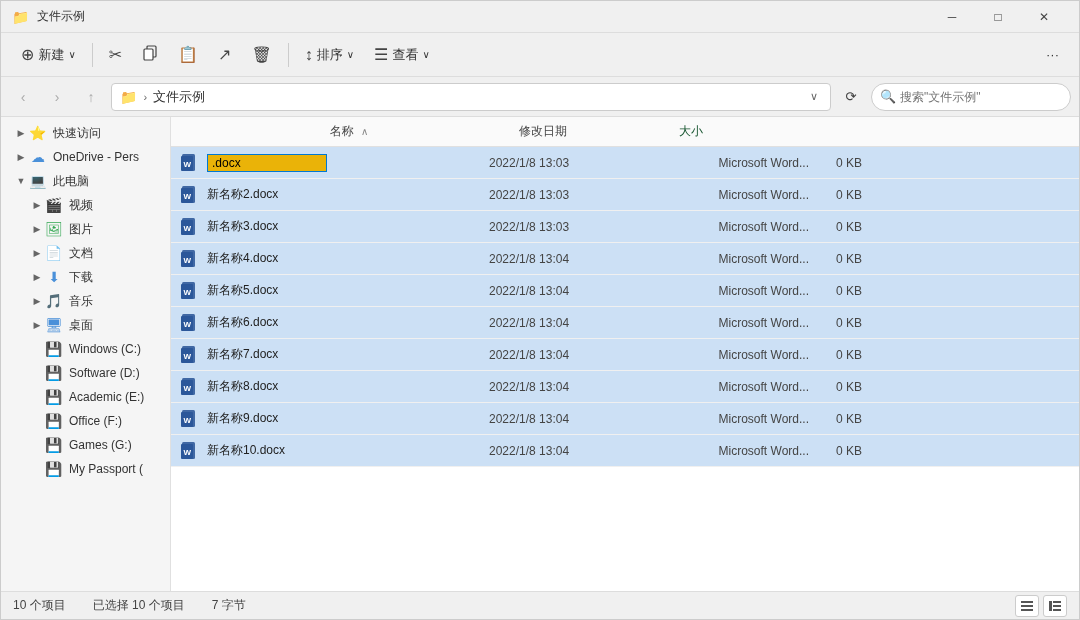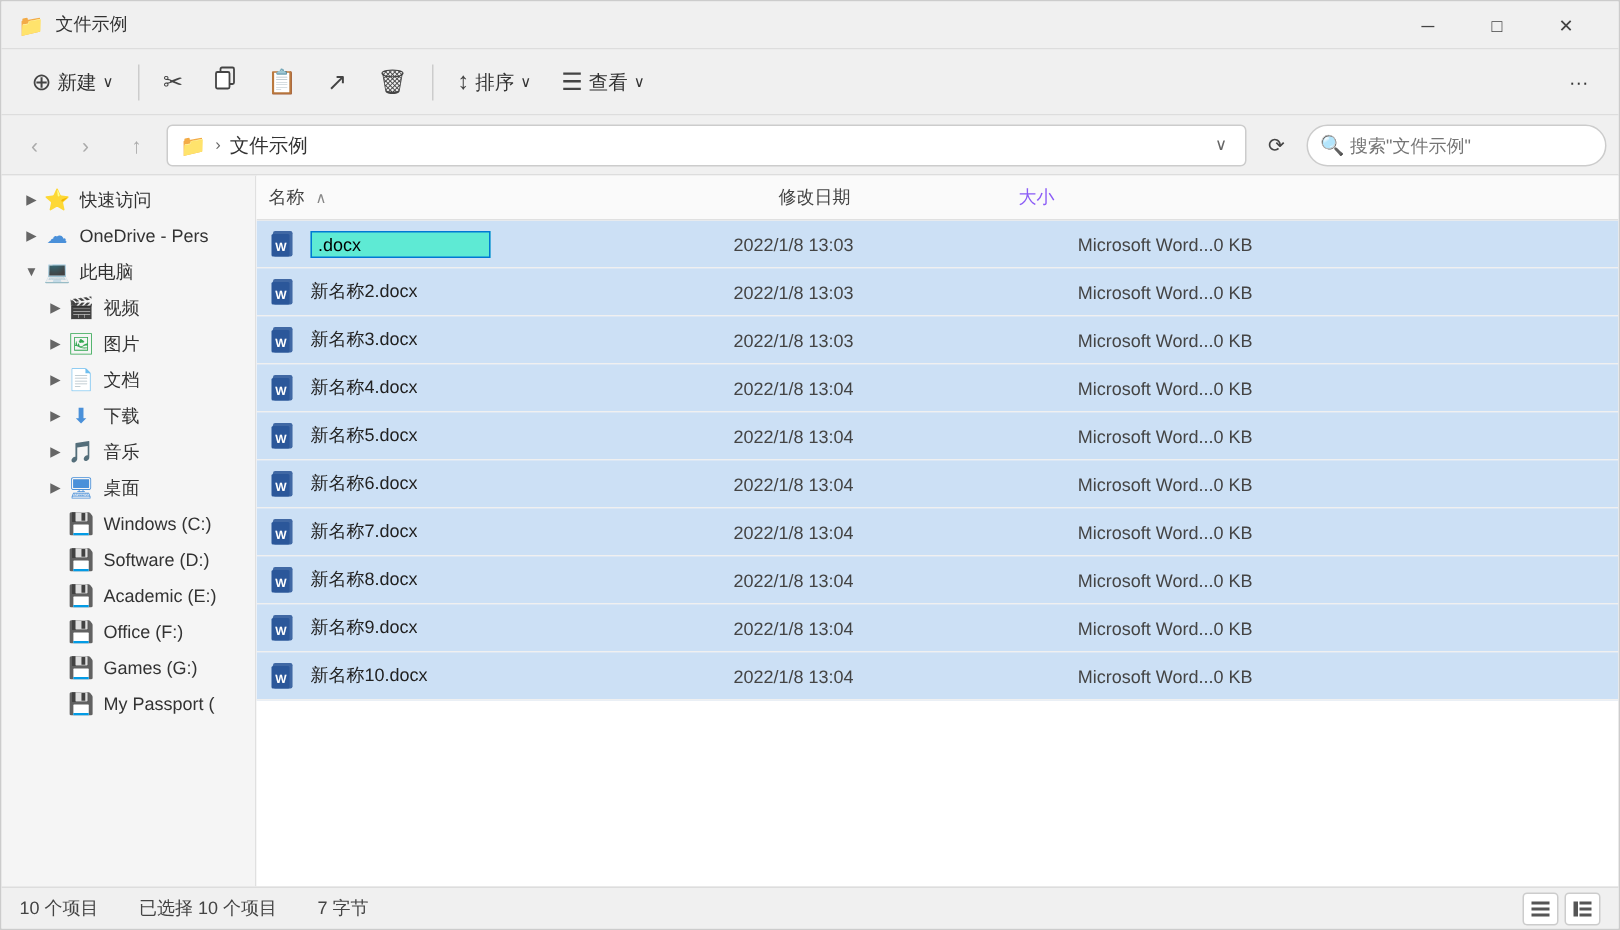--- a/index.html
+++ b/index.html
@@ -269,25 +269,25 @@
     .file-list-header {
       display: flex;
       align-items: center;
       padding: 6px 8px;
       border-bottom: 1px solid #e0e0e0;
       background: #fafafa;
       position: sticky;
       top: 0;
       z-index: 1;
     }
-    .col-name { width: 340px; font-size: 12px; color: #444; font-weight: 500; }
+    .col-name { width: 340px; font-size: 12px; color: #444; font-weight: 500; text-align: center; }
     .col-sort-icon { font-size: 10px; color: #888; margin-left: 4px; }
     .col-date { width: 160px; font-size: 12px; color: #444; font-weight: 500; }
     .col-type { width: 160px; font-size: 12px; color: #444; font-weight: 500; }
-    .col-size { width: 80px; font-size: 12px; color: #8b5cf6; font-weight: 500; }
+    .col-size { width: 80px; font-size: 12px; color: #14532d; font-weight: 500; }
 
     .file-row {
       display: flex;
       align-items: center;
       padding: 4px 8px;
       min-height: 32px;
       cursor: pointer;
       border-bottom: 1px solid #f0f0f0;
     }
     .file-row.selected { background: #cce0f5; }
@@ -316,25 +316,25 @@
       white-space: nowrap;
       overflow: hidden;
       text-overflow: ellipsis;
     }
     .file-name-input {
       font-size: 12px;
       border: 1px solid #0078d4;
       outline: none;
       padding: 1px 4px;
       width: 120px;
-      background: #5eead4;
+      background: #eab308;
     }
     .file-date { width: 160px; font-size: 12px; color: #444; }
     .file-type { width: 160px; font-size: 12px; color: #444; text-align: right; }
-    .file-size { width: 80px; font-size: 12px; color: #444; text-align: left; }
+    .file-size { width: 80px; font-size: 12px; color: #444; text-align: center; }
 
     
     .status-bar {
       height: 28px;
       background: #f0f0f0;
       border-top: 1px solid #ddd;
       display: flex;
       align-items: center;
       padding: 0 12px;
       font-size: 12px;

